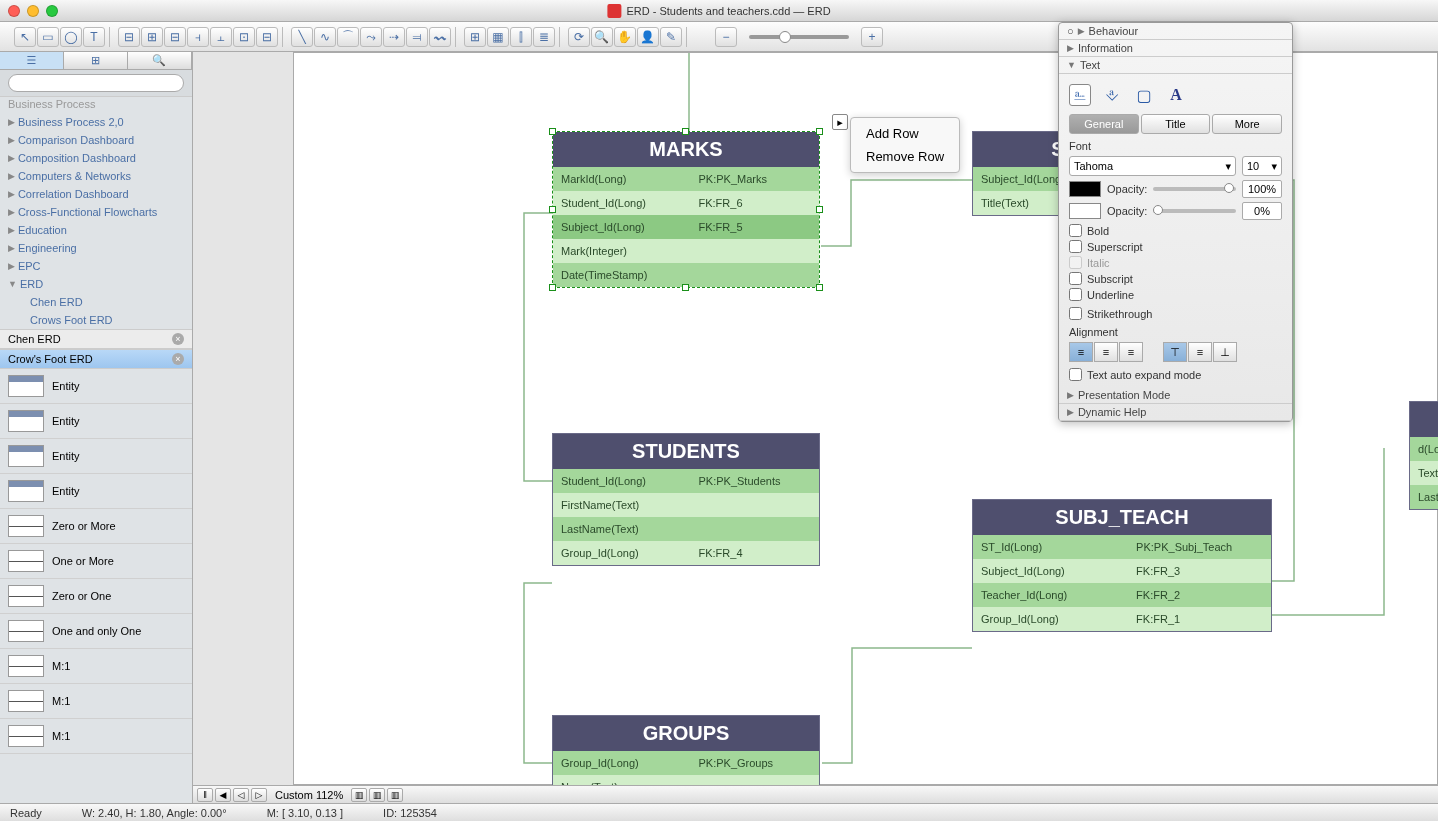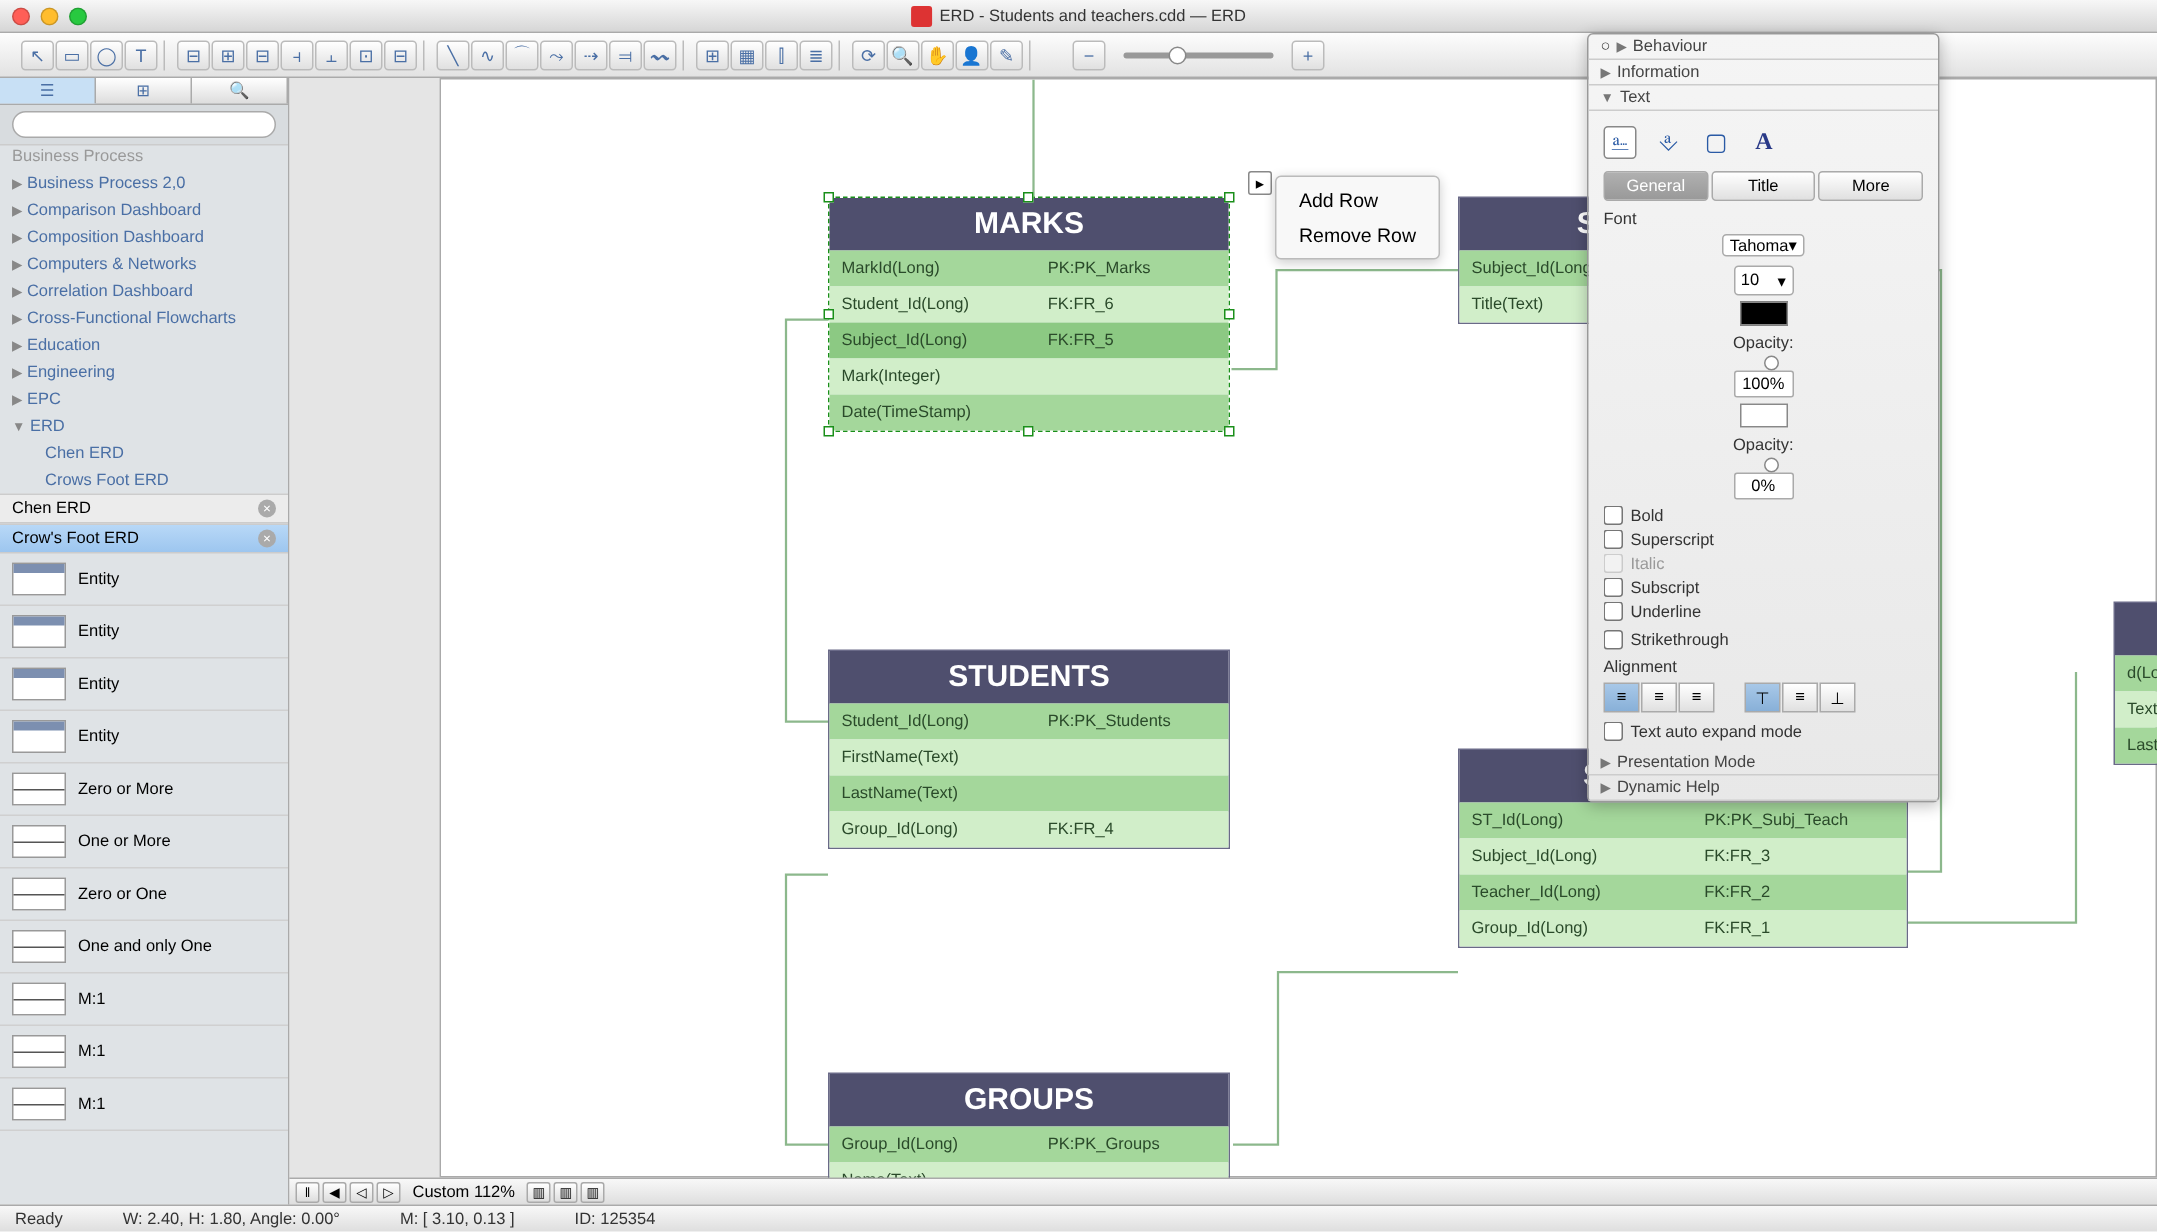--- a/index.html
+++ b/index.html
@@ -73,21 +73,21 @@
 .panel { position: absolute; right: 145px; top: 22px; width: 235px; background: linear-gradient(#f5f5f5,#e8e8e8); border: 1px solid #999; box-shadow: 0 2px 10px rgba(0,0,0,0.25); border-radius: 4px; z-index: 50; }
 .panel-sec { padding: 2px 8px; border-bottom: 1px solid #ccc; display: flex; align-items: center; gap: 4px; font-size: 11px; color: #444; }
 .panel-sec .tri { font-size: 9px; color: #777; }
 .panel-body { padding: 6px 10px; }
 .icon-row { display: flex; gap: 10px; padding: 4px 0; }
 .picon { width: 22px; height: 22px; display: flex; align-items: center; justify-content: center; font-size: 16px; color: #2a5aa5; border: 1px solid transparent; }
 .picon.sel { border: 1px solid #888; background: #fff; border-radius: 3px; }
 .tab-row { display: flex; gap: 2px; margin: 4px 0; }
 .ptab { flex: 1; padding: 3px; text-align: center; background: linear-gradient(#fff,#e0e0e0); border: 1px solid #aaa; border-radius: 3px; font-size: 11px; }
 .ptab.active { background: linear-gradient(#b0b0b0,#999); color: #fff; }
-.prow { display: flex; align-items: center; gap: 6px; margin: 4px 0; font-size: 11px; flex-direction: column; }
+.prow { display: flex; align-items: center; gap: 6px; margin: 4px 0; font-size: 11px; }
 .prow label { color: #333; }
 .sel-font { flex: 1; height: 20px; border: 1px solid #aaa; border-radius: 3px; background: #fff; padding: 0 4px; display: flex; align-items: center; justify-content: space-between; }
 .sel-size { width: 40px; height: 20px; border: 1px solid #aaa; border-radius: 3px; background: #fff; padding: 0 4px; display: flex; align-items: center; justify-content: space-between; }
 .swatch { width: 32px; height: 16px; border: 1px solid #888; }
 .swatch.black { background: #000; } .swatch.white { background: #fff; }
 .slider-h { flex:1; height:4px; background:#bbb; border-radius:2px; position:relative; }
 .thumb-h { width:10px; height:10px; background:#fff; border:1px solid #888; border-radius:50%; position:absolute; top:-4px; }
 .opval { width: 40px; height: 18px; border: 1px solid #aaa; background: #fff; text-align: center; line-height: 16px; border-radius: 2px; }
 .chk { display: flex; align-items: center; gap: 5px; font-size: 11px; color: #333; }
 .chk.dis { color: #999; }

